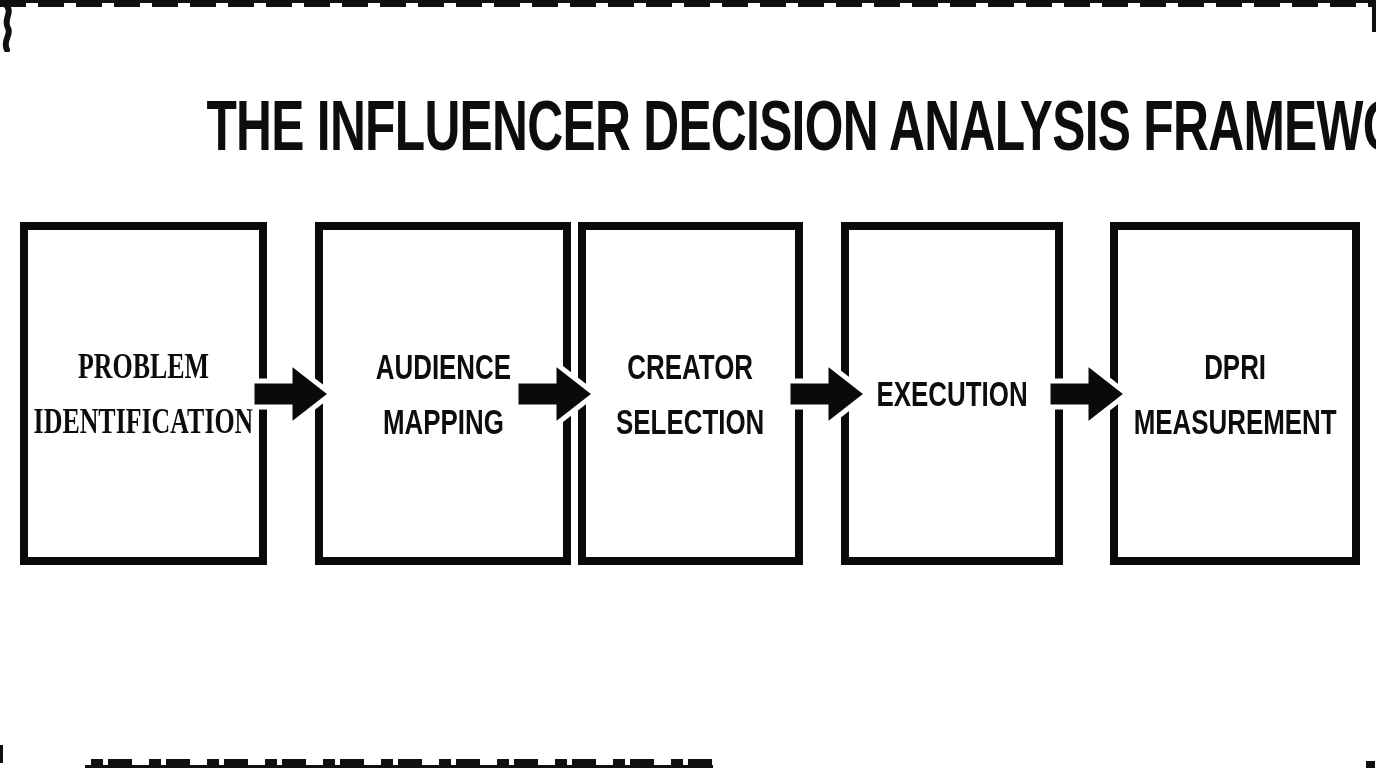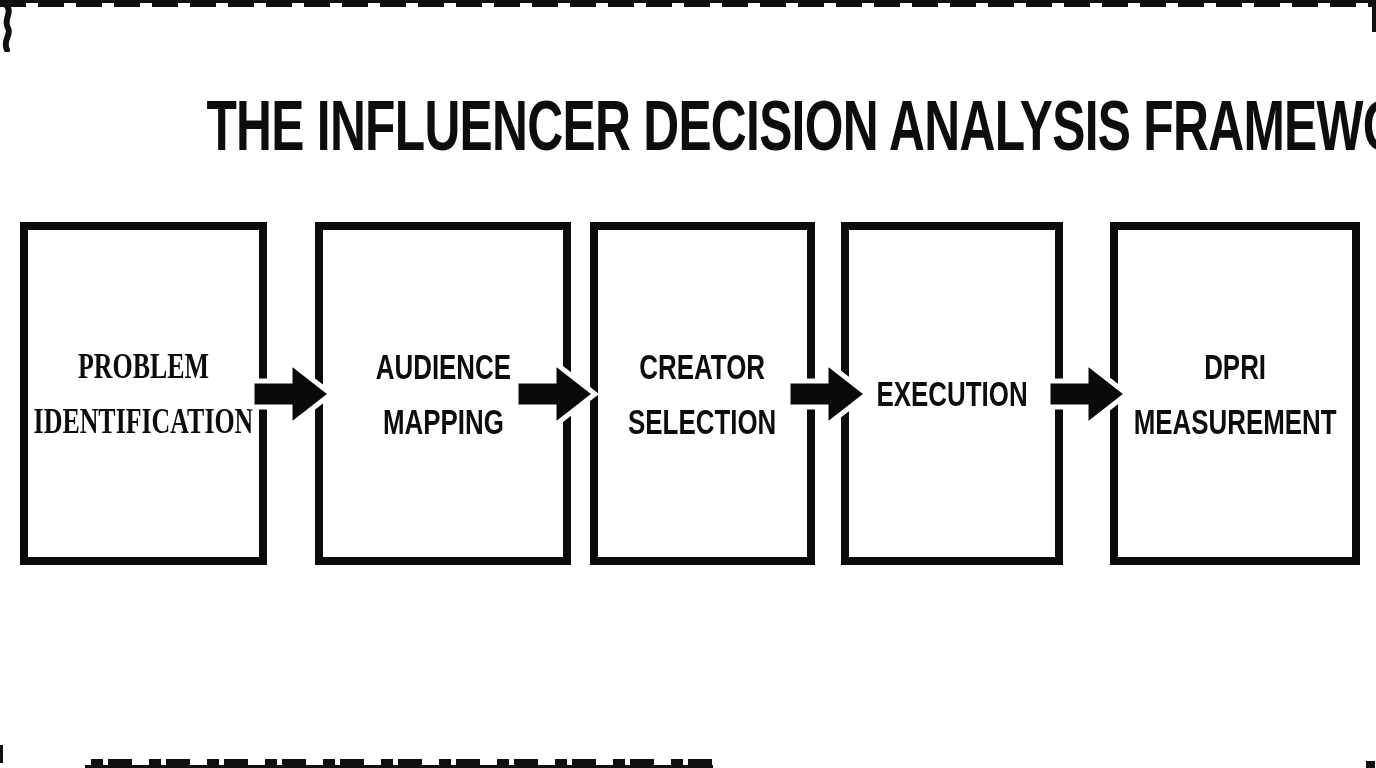--- a/index.html
+++ b/index.html
@@ -39,21 +39,21 @@
     box-sizing: border-box;
     border: 8px solid #0a0a0a;
     background: #ffffff;
     display: flex;
     align-items: center;
     justify-content: center;
     z-index: 1;
   }
   .box1 { left: 20px;   width: 247px; font-family: Liberation Serif, serif; }
   .box2 { left: 315px;  width: 256px; }
-  .box3 { left: 590px;  width: 225px; }
+  .box3 { left: 578px;  width: 225px; }
   .box4 { left: 841px;  width: 222px; }
   .box5 { left: 1110px; width: 250px; }
 
   .box-label {
     font-size: 35px;
     line-height: 55px;
     font-weight: 800;
     text-align: center;
     white-space: pre-line;
     letter-spacing: 0px;

